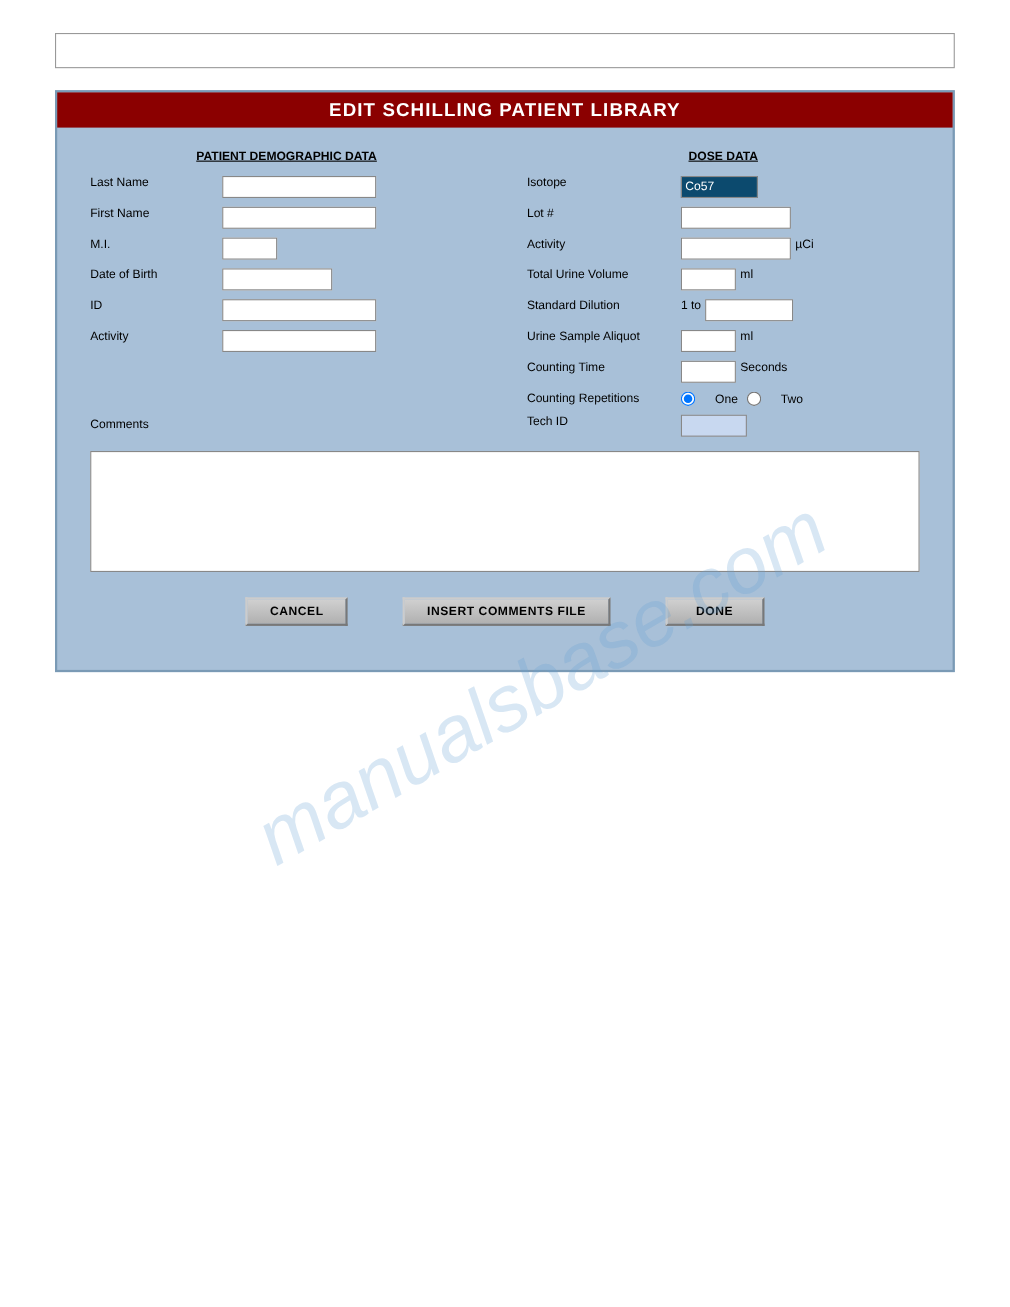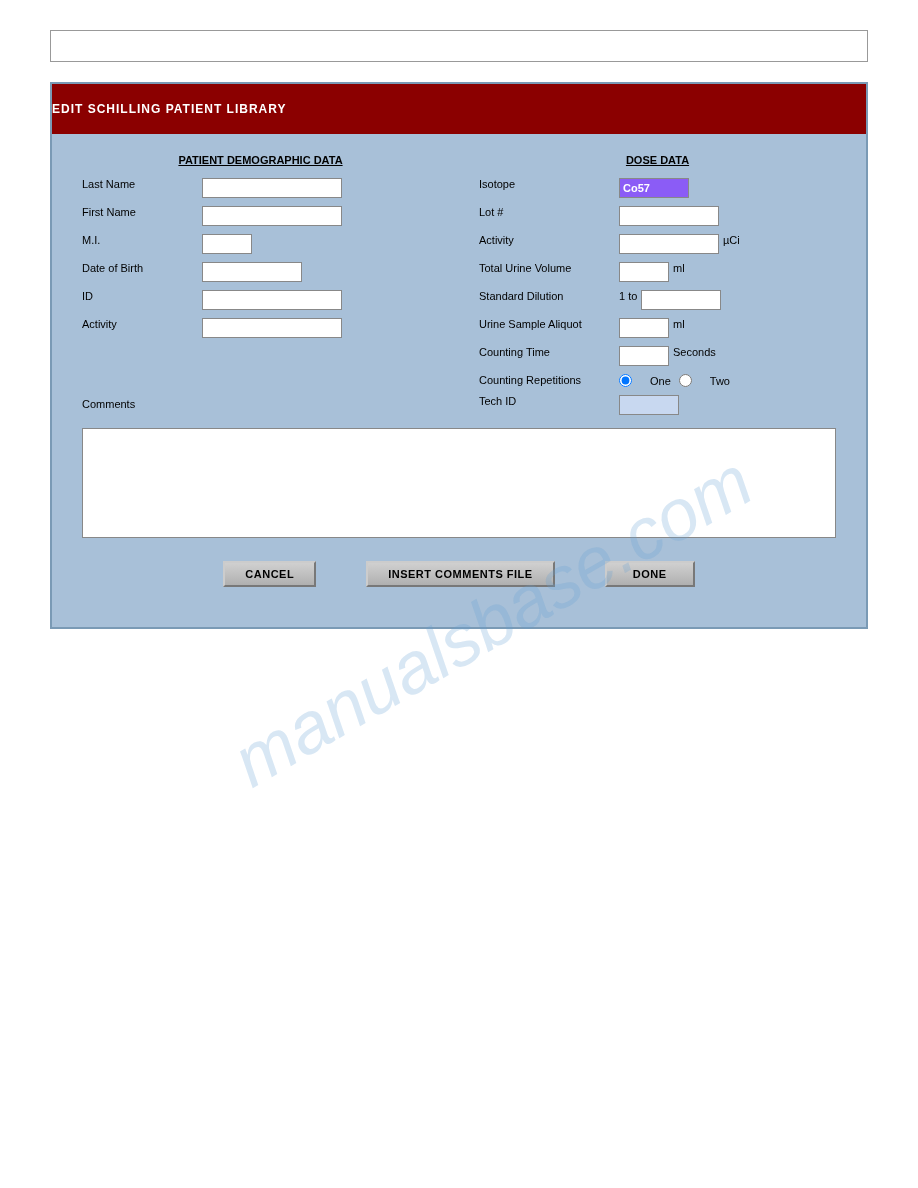--- a/index.html
+++ b/index.html
@@ -20,23 +20,24 @@
 
     .main-panel {
       margin: 0 50px;
       background: #a8c0d8;
       border: 2px solid #7a9ab5;
     }
 
     .panel-title {
       background: #8b0000;
       color: #fff;
-      font-weight: bold;
-      font-size: 12px;
-      padding: 18px 0;
+      text-align: center;
+      font-weight: bold;
+      font-size: 17px;
+      padding: 6px 0;
       letter-spacing: 1px;
     }
 
     .panel-body {
       padding: 20px 30px;
     }
 
     .sections-row {
       display: flex;
       gap: 40px;
@@ -214,21 +215,21 @@
           <div class="field-row" style="margin-top: 60px;">
             <span class="field-label">Comments</span>
           </div>
         </div>
 
         <div class="section">
           <div class="section-title">DOSE DATA</div>
 
           <div class="field-row">
             <span class="field-label field-label-wide">Isotope</span>
-            <input class="field-input input-isotope" type="text" value="Co57" style="background: #8b5cf6; color: rgb(255, 255, 255); font-weight: bold; width: 70px;">
+            <input class="field-input input-isotope" type="text" value="Co57" style="background: #0c4a6e; color: rgb(255, 255, 255); font-weight: normal; width: 70px;">
           </div>
 
           <div class="field-row">
             <span class="field-label field-label-wide">Lot #</span>
             <input class="field-input input-md" type="text" value="" style="">
           </div>
 
           <div class="field-row">
             <span class="field-label field-label-wide">Activity</span>
             <input class="field-input input-md" type="text" value="" style="">

